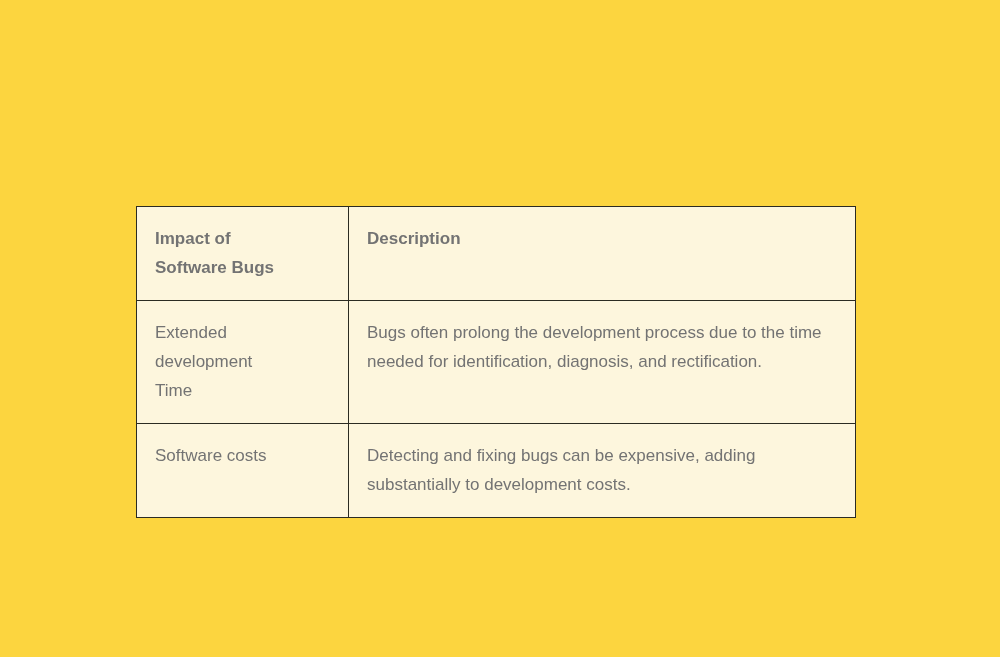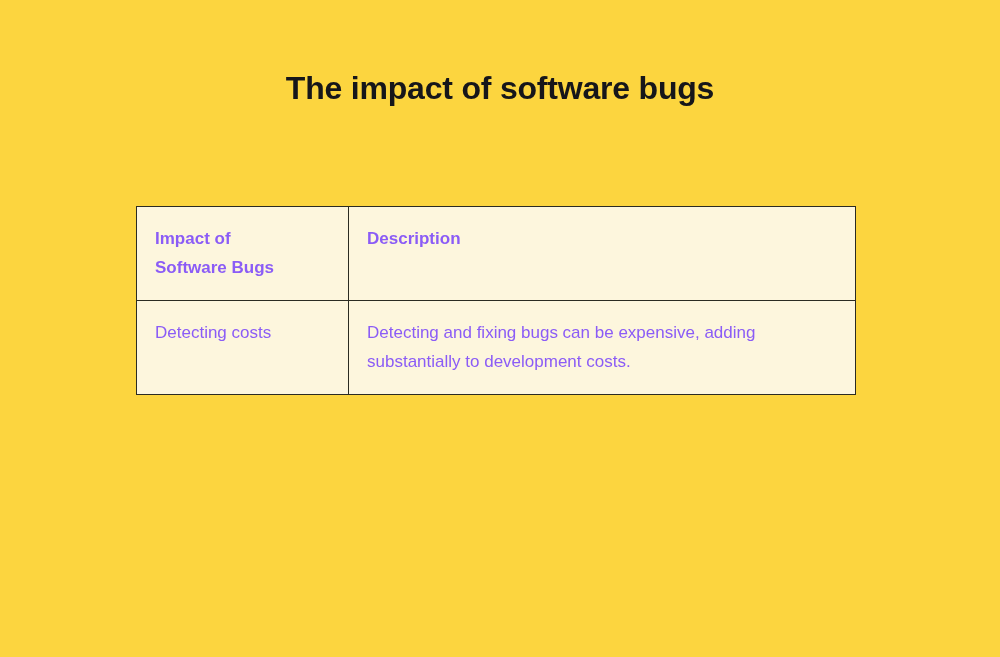--- a/index.html
+++ b/index.html
@@ -52,21 +52,21 @@
   }
 
   table.impact-table th,
   table.impact-table td {
     border: 1.5px solid #2B2B22;
     background: #FDF6DD;
     vertical-align: top;
     padding: 17px 18px 18px 18px;
     font-size: 17px;
     line-height: 29px;
-    color: #8b5cf6;
+    color: #737373;
     text-align: left;
   }
 
   table.impact-table th {
     font-weight: bold;
   }
 
   table.impact-table td {
     font-weight: normal;
   }
@@ -80,21 +80,20 @@
   .cell-text {
     display: block;
     white-space: pre-line;
   }
 </style>
 </head>
 <body>
 
 <div class="page">
 
-  <div class="page-title">The impact of software bugs</div>
 
   <div class="table-wrap">
     <table class="impact-table">
       <colgroup>
         <col class="col-impact">
         <col class="col-desc">
       </colgroup>
       <thead>
         <tr>
           <th>
@@ -102,21 +101,31 @@
 Software Bugs</span>
           </th>
           <th>
             <span class="cell-text">Description</span>
           </th>
         </tr>
       </thead>
       <tbody>
         <tr>
           <td>
-            <span class="cell-text">Detecting costs</span>
+            <span class="cell-text">Extended
+development
+Time</span>
+          </td>
+          <td>
+            <span class="cell-text">Bugs often prolong the development process due to the time needed for identification, diagnosis, and rectification.</span>
+          </td>
+        </tr>
+        <tr>
+          <td>
+            <span class="cell-text">Software costs</span>
           </td>
           <td>
             <span class="cell-text">Detecting and fixing bugs can be expensive, adding substantially to development costs.</span>
           </td>
         </tr>
       </tbody>
     </table>
   </div>
 
 </div>

